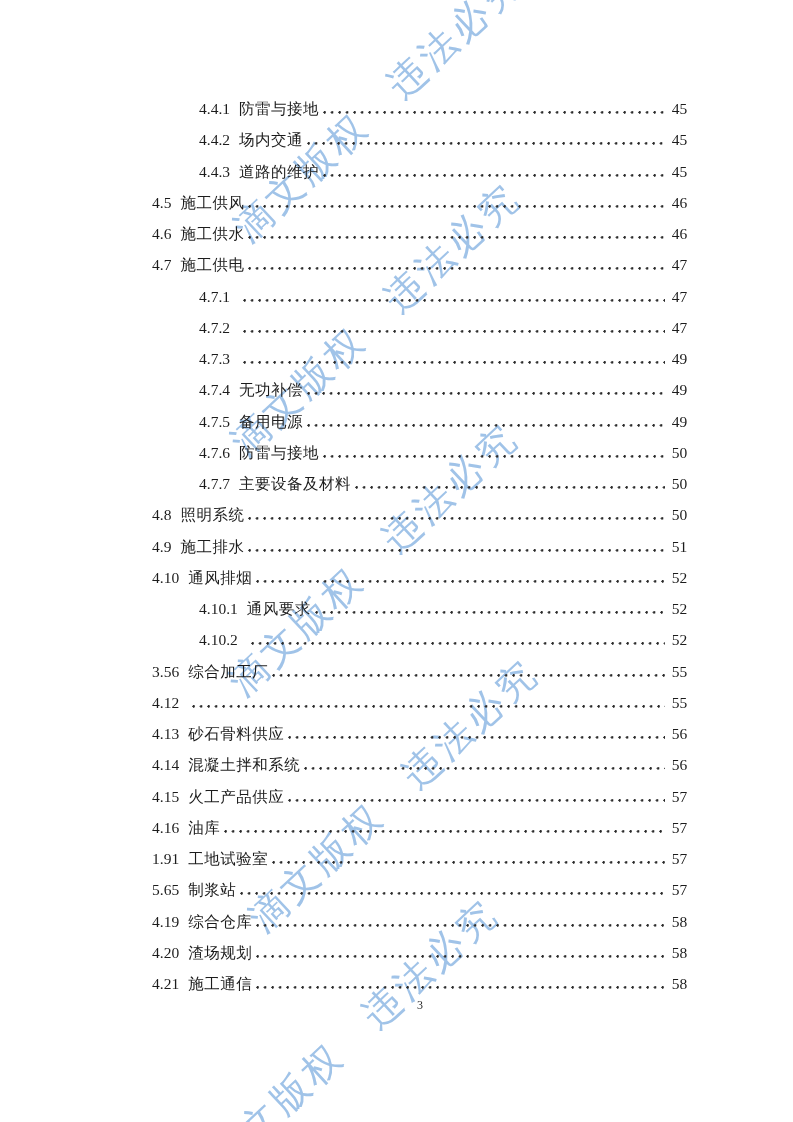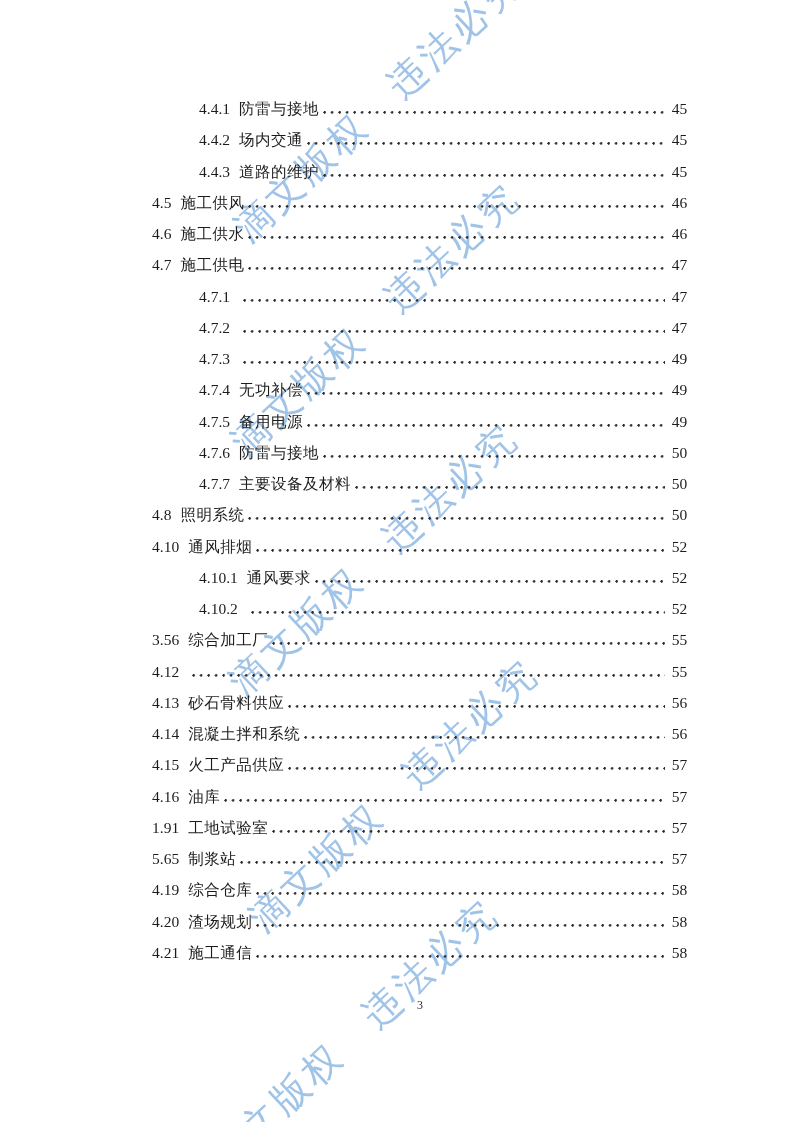--- a/index.html
+++ b/index.html
@@ -161,20 +161,26 @@
     <span class="toc-leader"></span>
     <span class="toc-page">50</span>
   </div>
       <div class="toc-row lvl1">
     <span class="toc-num">4.8</span>
     <span class="toc-label">照明系统</span>
     <span class="toc-leader"></span>
     <span class="toc-page">50</span>
   </div>
       <div class="toc-row lvl1">
+    <span class="toc-num">4.9</span>
+    <span class="toc-label">施工排水</span>
+    <span class="toc-leader"></span>
+    <span class="toc-page">51</span>
+  </div>
+      <div class="toc-row lvl1">
     <span class="toc-num">4.10</span>
     <span class="toc-label">通风排烟</span>
     <span class="toc-leader"></span>
     <span class="toc-page">52</span>
   </div>
       <div class="toc-row lvl2">
     <span class="toc-num">4.10.1</span>
     <span class="toc-label">通风要求</span>
     <span class="toc-leader"></span>
     <span class="toc-page">52</span>

